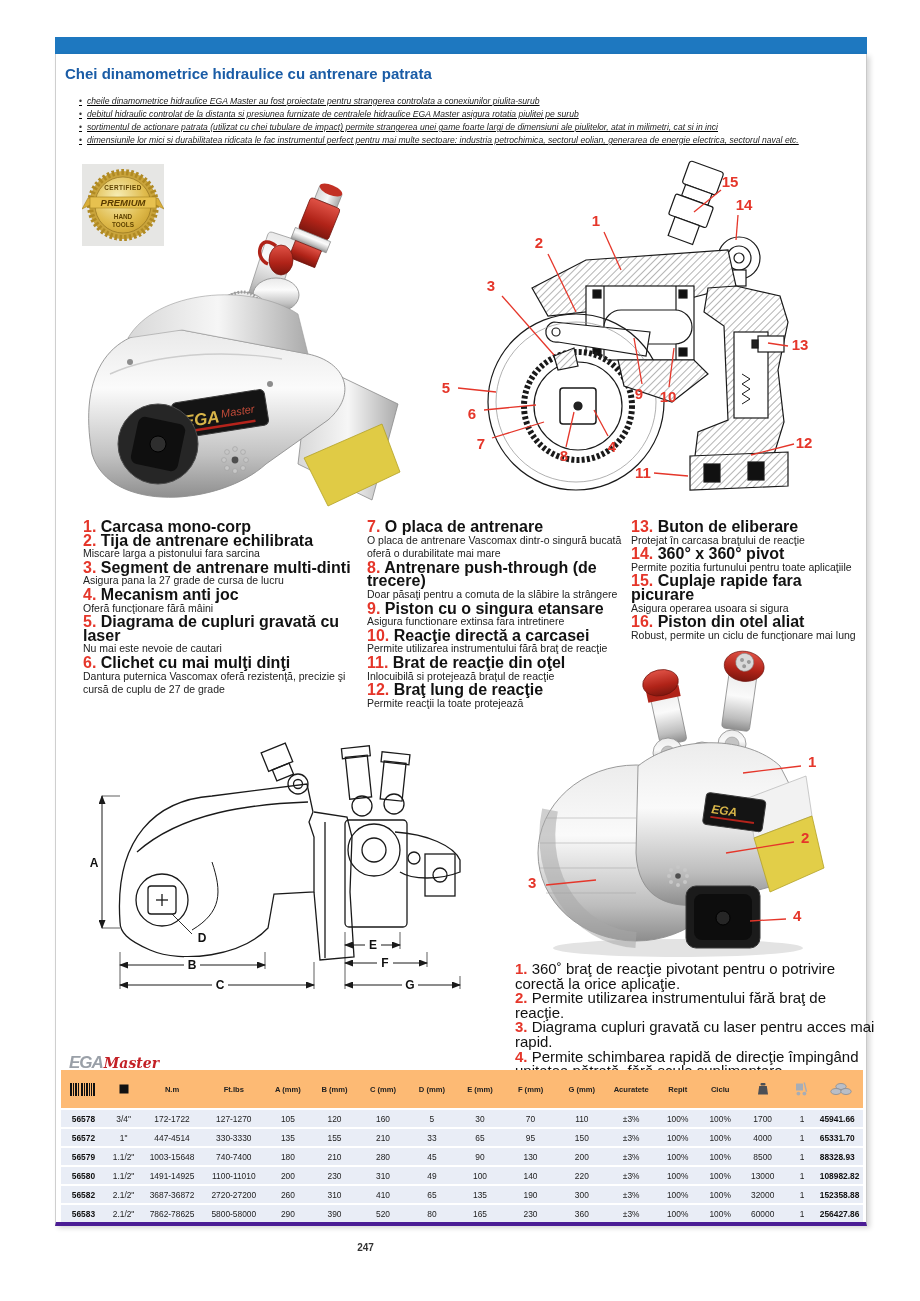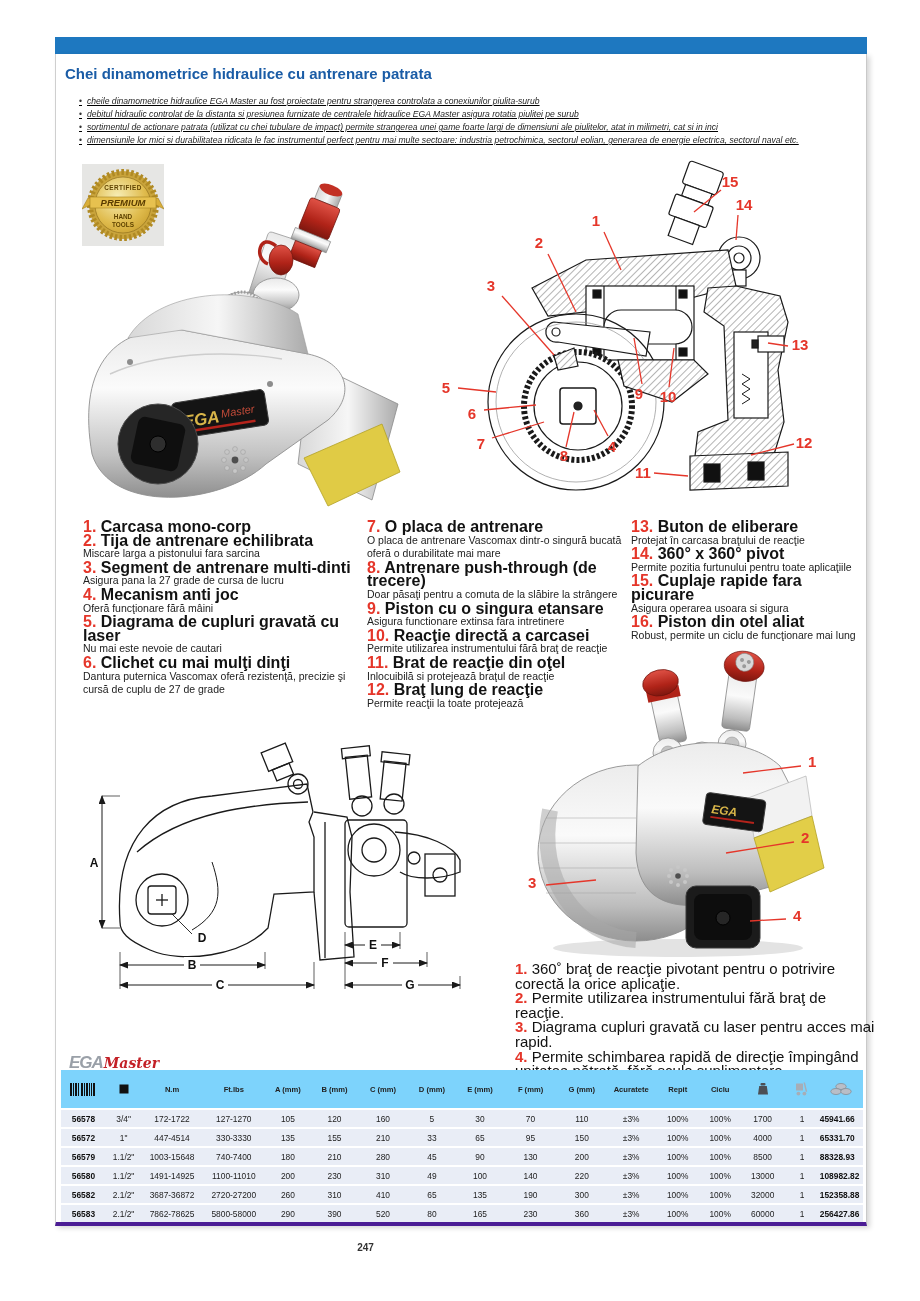--- a/index.html
+++ b/index.html
@@ -40,21 +40,21 @@
   .logo { position:absolute; left:13px; top:980px; }
   .logo-row { line-height:17px; white-space:nowrap;margin-top:20px; }
   .logo-ega { font-size:17px; font-weight:bold; font-style:italic; color:#9aa0a8; letter-spacing:-1px; }
   .logo-master { font-size:14px; font-weight:bold; font-style:italic; color:#c32026;
                  font-family:"DejaVu Serif", serif; margin-left:1px; }
   .logo-tag { font-size:8.2px; font-weight:bold; color:#c32026; letter-spacing:.4px;
               border-bottom:1.5px solid #c32026; padding-bottom:17px; display:inline-block; }
 
   .spec-table { position:absolute; left:5px; top:1014px; width:802px; table-layout:fixed;
                 border-collapse:separate; border-spacing:0 2px; }
-  .spec-table th { background:#7dd3fc; font-size:7.6px; font-weight:bold; color:#222;
+  .spec-table th { background:#fdba74; font-size:7.6px; font-weight:bold; color:#222;
                    height:20px; text-align:center; padding:12px 1px; overflow:hidden; }
   .spec-table td { background:#e9edf6; font-size:8.4px; color:#222; height:17px;
                    text-align:center; padding:0 1px; overflow:hidden; white-space:nowrap; }
   .spec-table td.code  { font-weight:bold; color:#111; }
   .spec-table td.price { font-weight:bold; text-align:right; padding-right:17px; color:#111; }
   .spec-table th svg { vertical-align:middle; }
 
   .pagenum { position:absolute; left:0; top:1242px; width:731px; text-align:center;
              font-size:10px; font-weight:bold; color:#333; }
 

